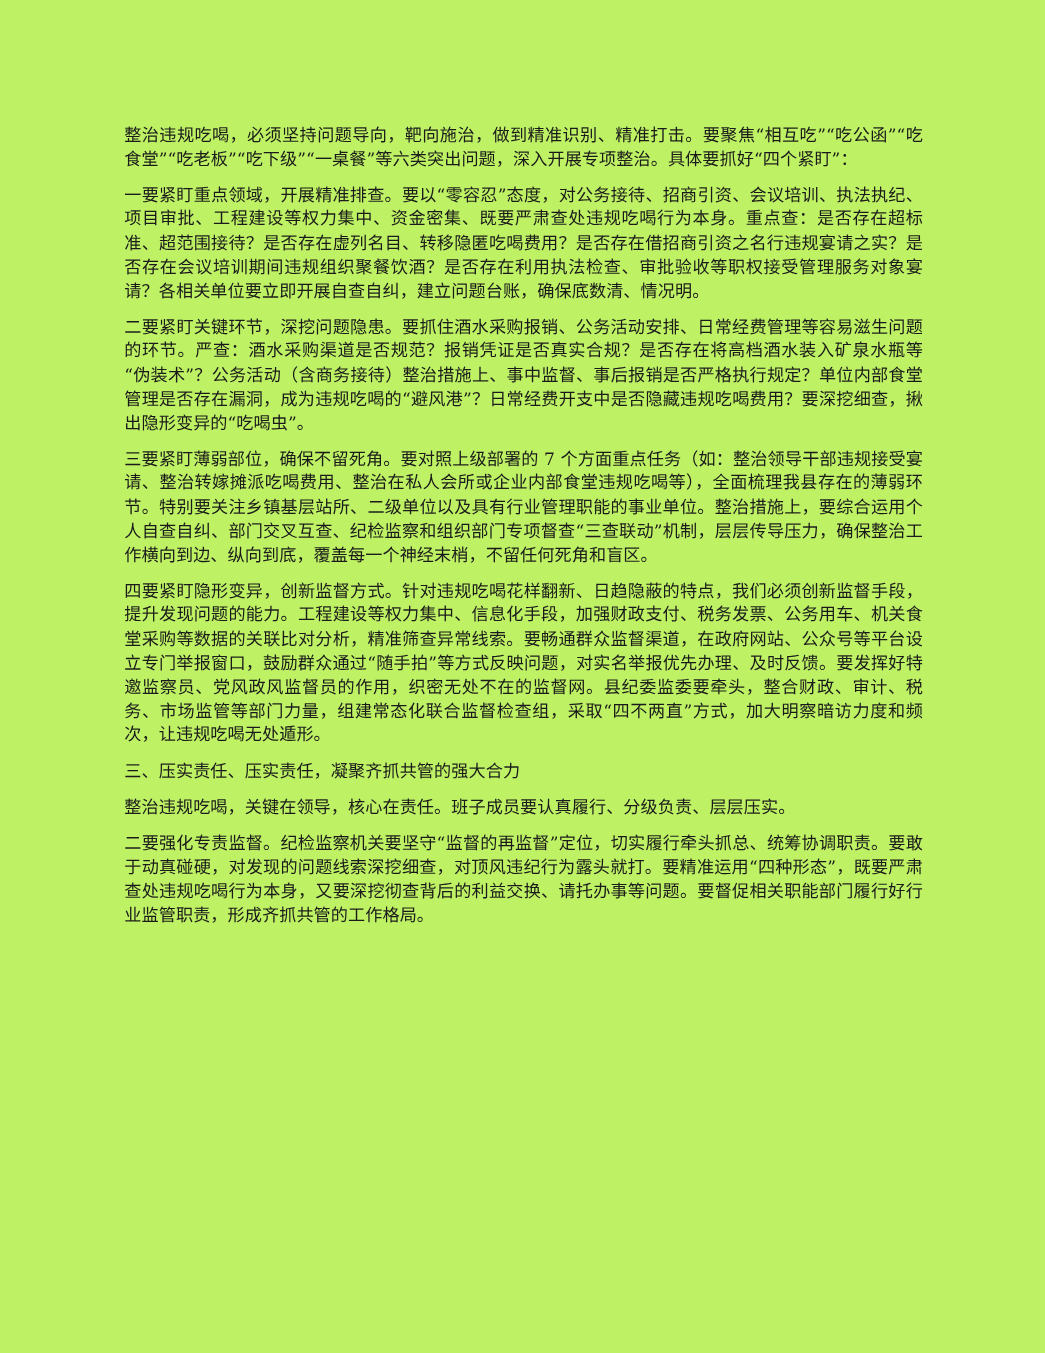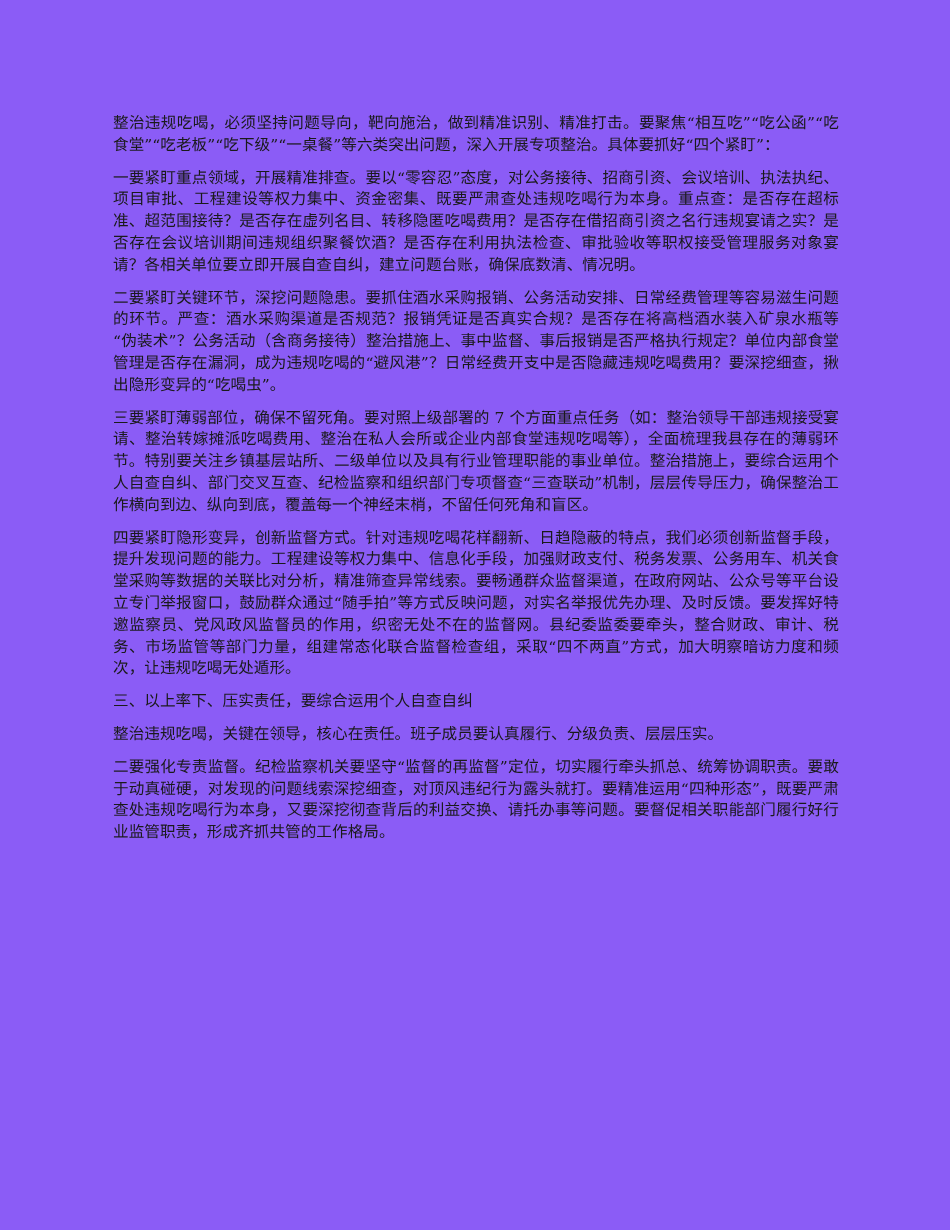--- a/index.html
+++ b/index.html
@@ -13,21 +13,21 @@
     min-height: 1230px;
     font-family: "DejaVu Serif", "Liberation Serif", serif;
     color: #1a1a1a;
     -webkit-font-smoothing: antialiased;
   }
   .page {
     box-sizing: border-box;
     width: 950px;
     min-height: 1230px;
     padding: 113px 112px 140px 113px;
-    background: #8b5cf6;
+    background: #bef264;
   }
   .doc-body {
     width: 726px;
   }
   .para {
     margin: 0 0 11px 0;
     font-size: 15.6px;
     line-height: 21.8px;
     text-align: justify;
     text-justify: inter-ideograph;
@@ -45,17 +45,17 @@
 </head>
 <body>
 
 <div class="page">
   <div class="doc-body" id="doc-body">
       <p class="para">整治违规吃喝，必须坚持问题导向，靶向施治，做到精准识别、精准打击。要聚焦“相互吃”“吃公函”“吃食堂”“吃老板”“吃下级”“一桌餐”等六类突出问题，深入开展专项整治。具体要抓好“四个紧盯”：</p>
       <p class="para">一要紧盯重点领域，开展精准排查。要以“零容忍”态度，对公务接待、招商引资、会议培训、执法执纪、项目审批、工程建设等权力集中、资金密集、既要严肃查处违规吃喝行为本身。重点查：是否存在超标准、超范围接待？是否存在虚列名目、转移隐匿吃喝费用？是否存在借招商引资之名行违规宴请之实？是否存在会议培训期间违规组织聚餐饮酒？是否存在利用执法检查、审批验收等职权接受管理服务对象宴请？各相关单位要立即开展自查自纠，建立问题台账，确保底数清、情况明。</p>
       <p class="para">二要紧盯关键环节，深挖问题隐患。要抓住酒水采购报销、公务活动安排、日常经费管理等容易滋生问题的环节。严查：酒水采购渠道是否规范？报销凭证是否真实合规？是否存在将高档酒水装入矿泉水瓶等“伪装术”？公务活动（含商务接待）整治措施上、事中监督、事后报销是否严格执行规定？单位内部食堂管理是否存在漏洞，成为违规吃喝的“避风港”？日常经费开支中是否隐藏违规吃喝费用？要深挖细查，揪出隐形变异的“吃喝虫”。</p>
       <p class="para">三要紧盯薄弱部位，确保不留死角。要对照上级部署的 7 个方面重点任务（如：整治领导干部违规接受宴请、整治转嫁摊派吃喝费用、整治在私人会所或企业内部食堂违规吃喝等），全面梳理我县存在的薄弱环节。特别要关注乡镇基层站所、二级单位以及具有行业管理职能的事业单位。整治措施上，要综合运用个人自查自纠、部门交叉互查、纪检监察和组织部门专项督查“三查联动”机制，层层传导压力，确保整治工作横向到边、纵向到底，覆盖每一个神经末梢，不留任何死角和盲区。</p>
       <p class="para">四要紧盯隐形变异，创新监督方式。针对违规吃喝花样翻新、日趋隐蔽的特点，我们必须创新监督手段，提升发现问题的能力。工程建设等权力集中、信息化手段，加强财政支付、税务发票、公务用车、机关食堂采购等数据的关联比对分析，精准筛查异常线索。要畅通群众监督渠道，在政府网站、公众号等平台设立专门举报窗口，鼓励群众通过“随手拍”等方式反映问题，对实名举报优先办理、及时反馈。要发挥好特邀监察员、党风政风监督员的作用，织密无处不在的监督网。县纪委监委要牵头，整合财政、审计、税务、市场监管等部门力量，组建常态化联合监督检查组，采取“四不两直”方式，加大明察暗访力度和频次，让违规吃喝无处遁形。</p>
-      <p class="para heading">三、以上率下、压实责任，要综合运用个人自查自纠</p>
+      <p class="para heading">三、压实责任、压实责任，凝聚齐抓共管的强大合力</p>
       <p class="para">整治违规吃喝，关键在领导，核心在责任。班子成员要认真履行、分级负责、层层压实。</p>
       <p class="para">二要强化专责监督。纪检监察机关要坚守“监督的再监督”定位，切实履行牵头抓总、统筹协调职责。要敢于动真碰硬，对发现的问题线索深挖细查，对顶风违纪行为露头就打。要精准运用“四种形态”，既要严肃查处违规吃喝行为本身，又要深挖彻查背后的利益交换、请托办事等问题。要督促相关职能部门履行好行业监管职责，形成齐抓共管的工作格局。</p>
     </div>
 </div>
 
 </body></html>

